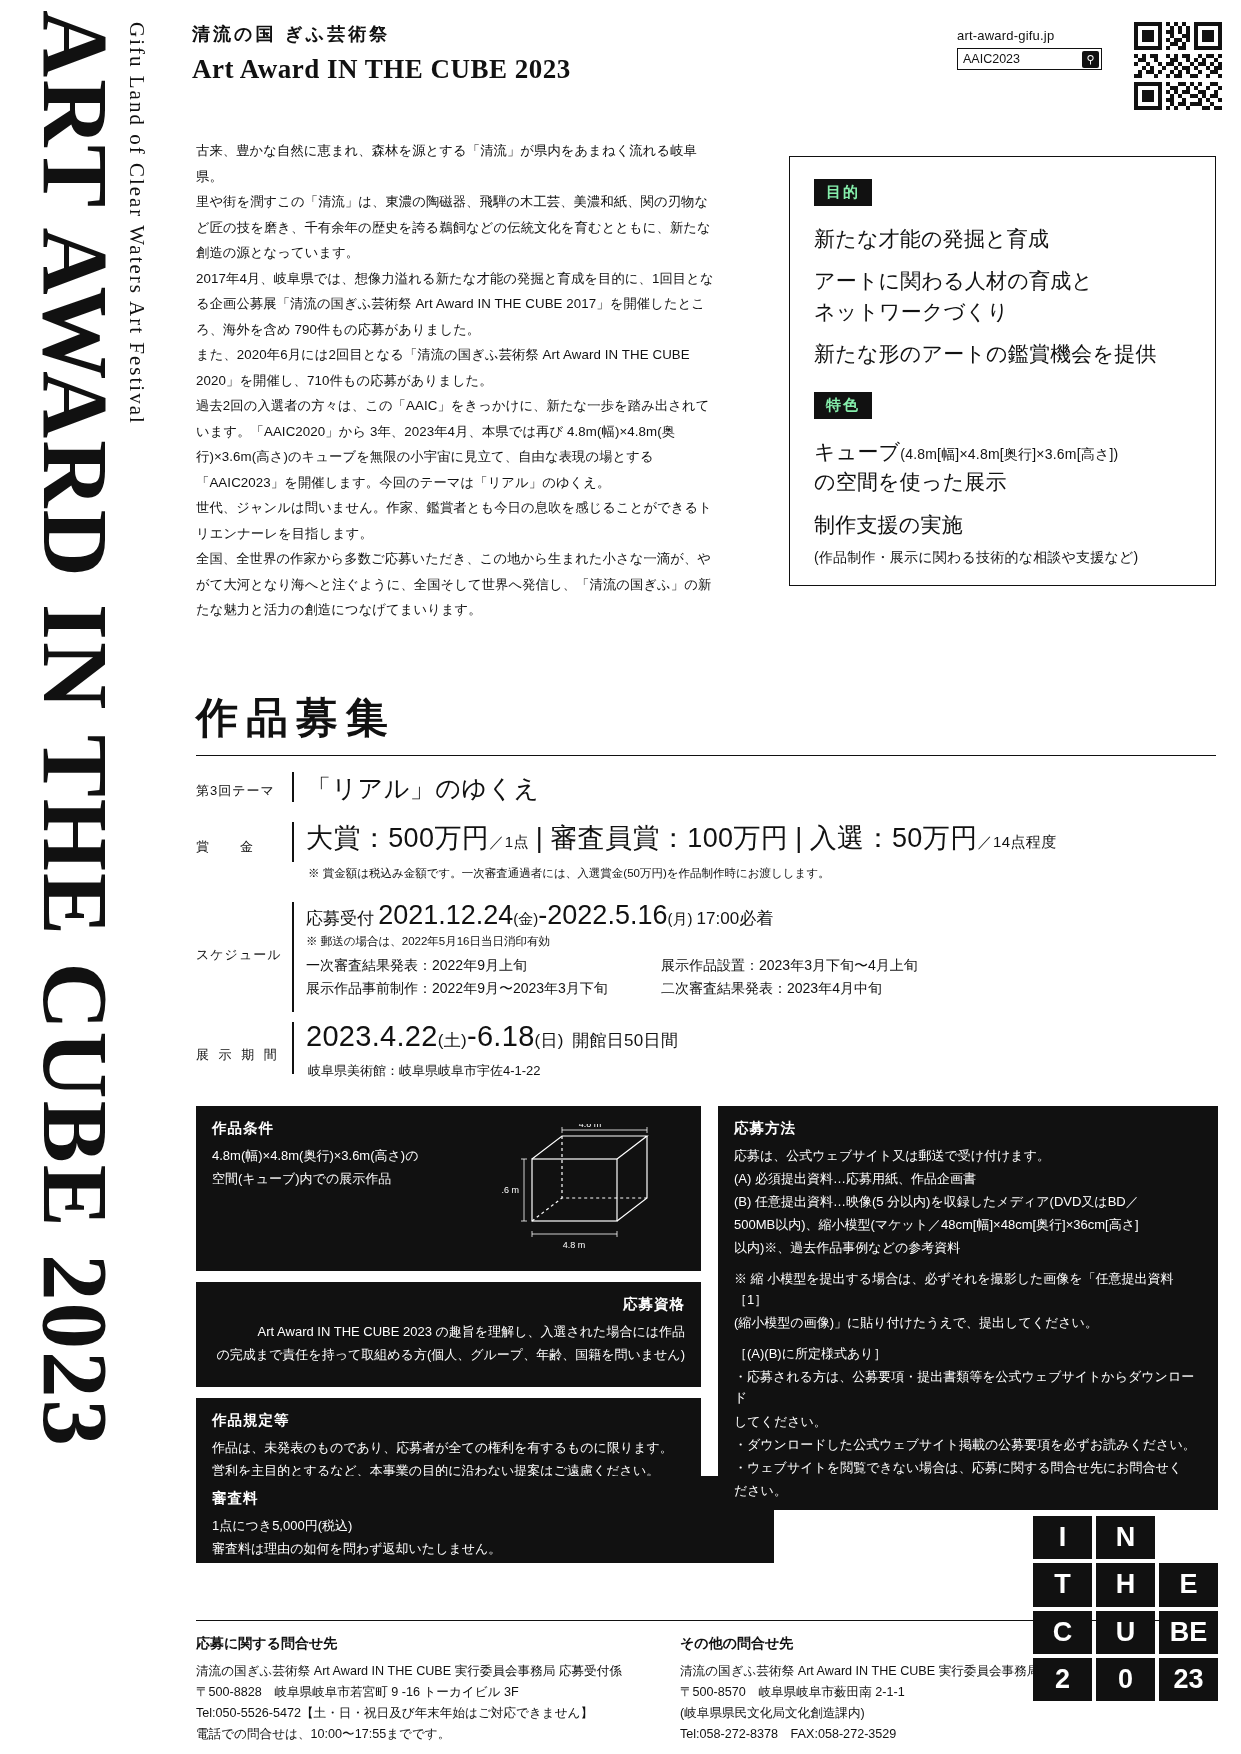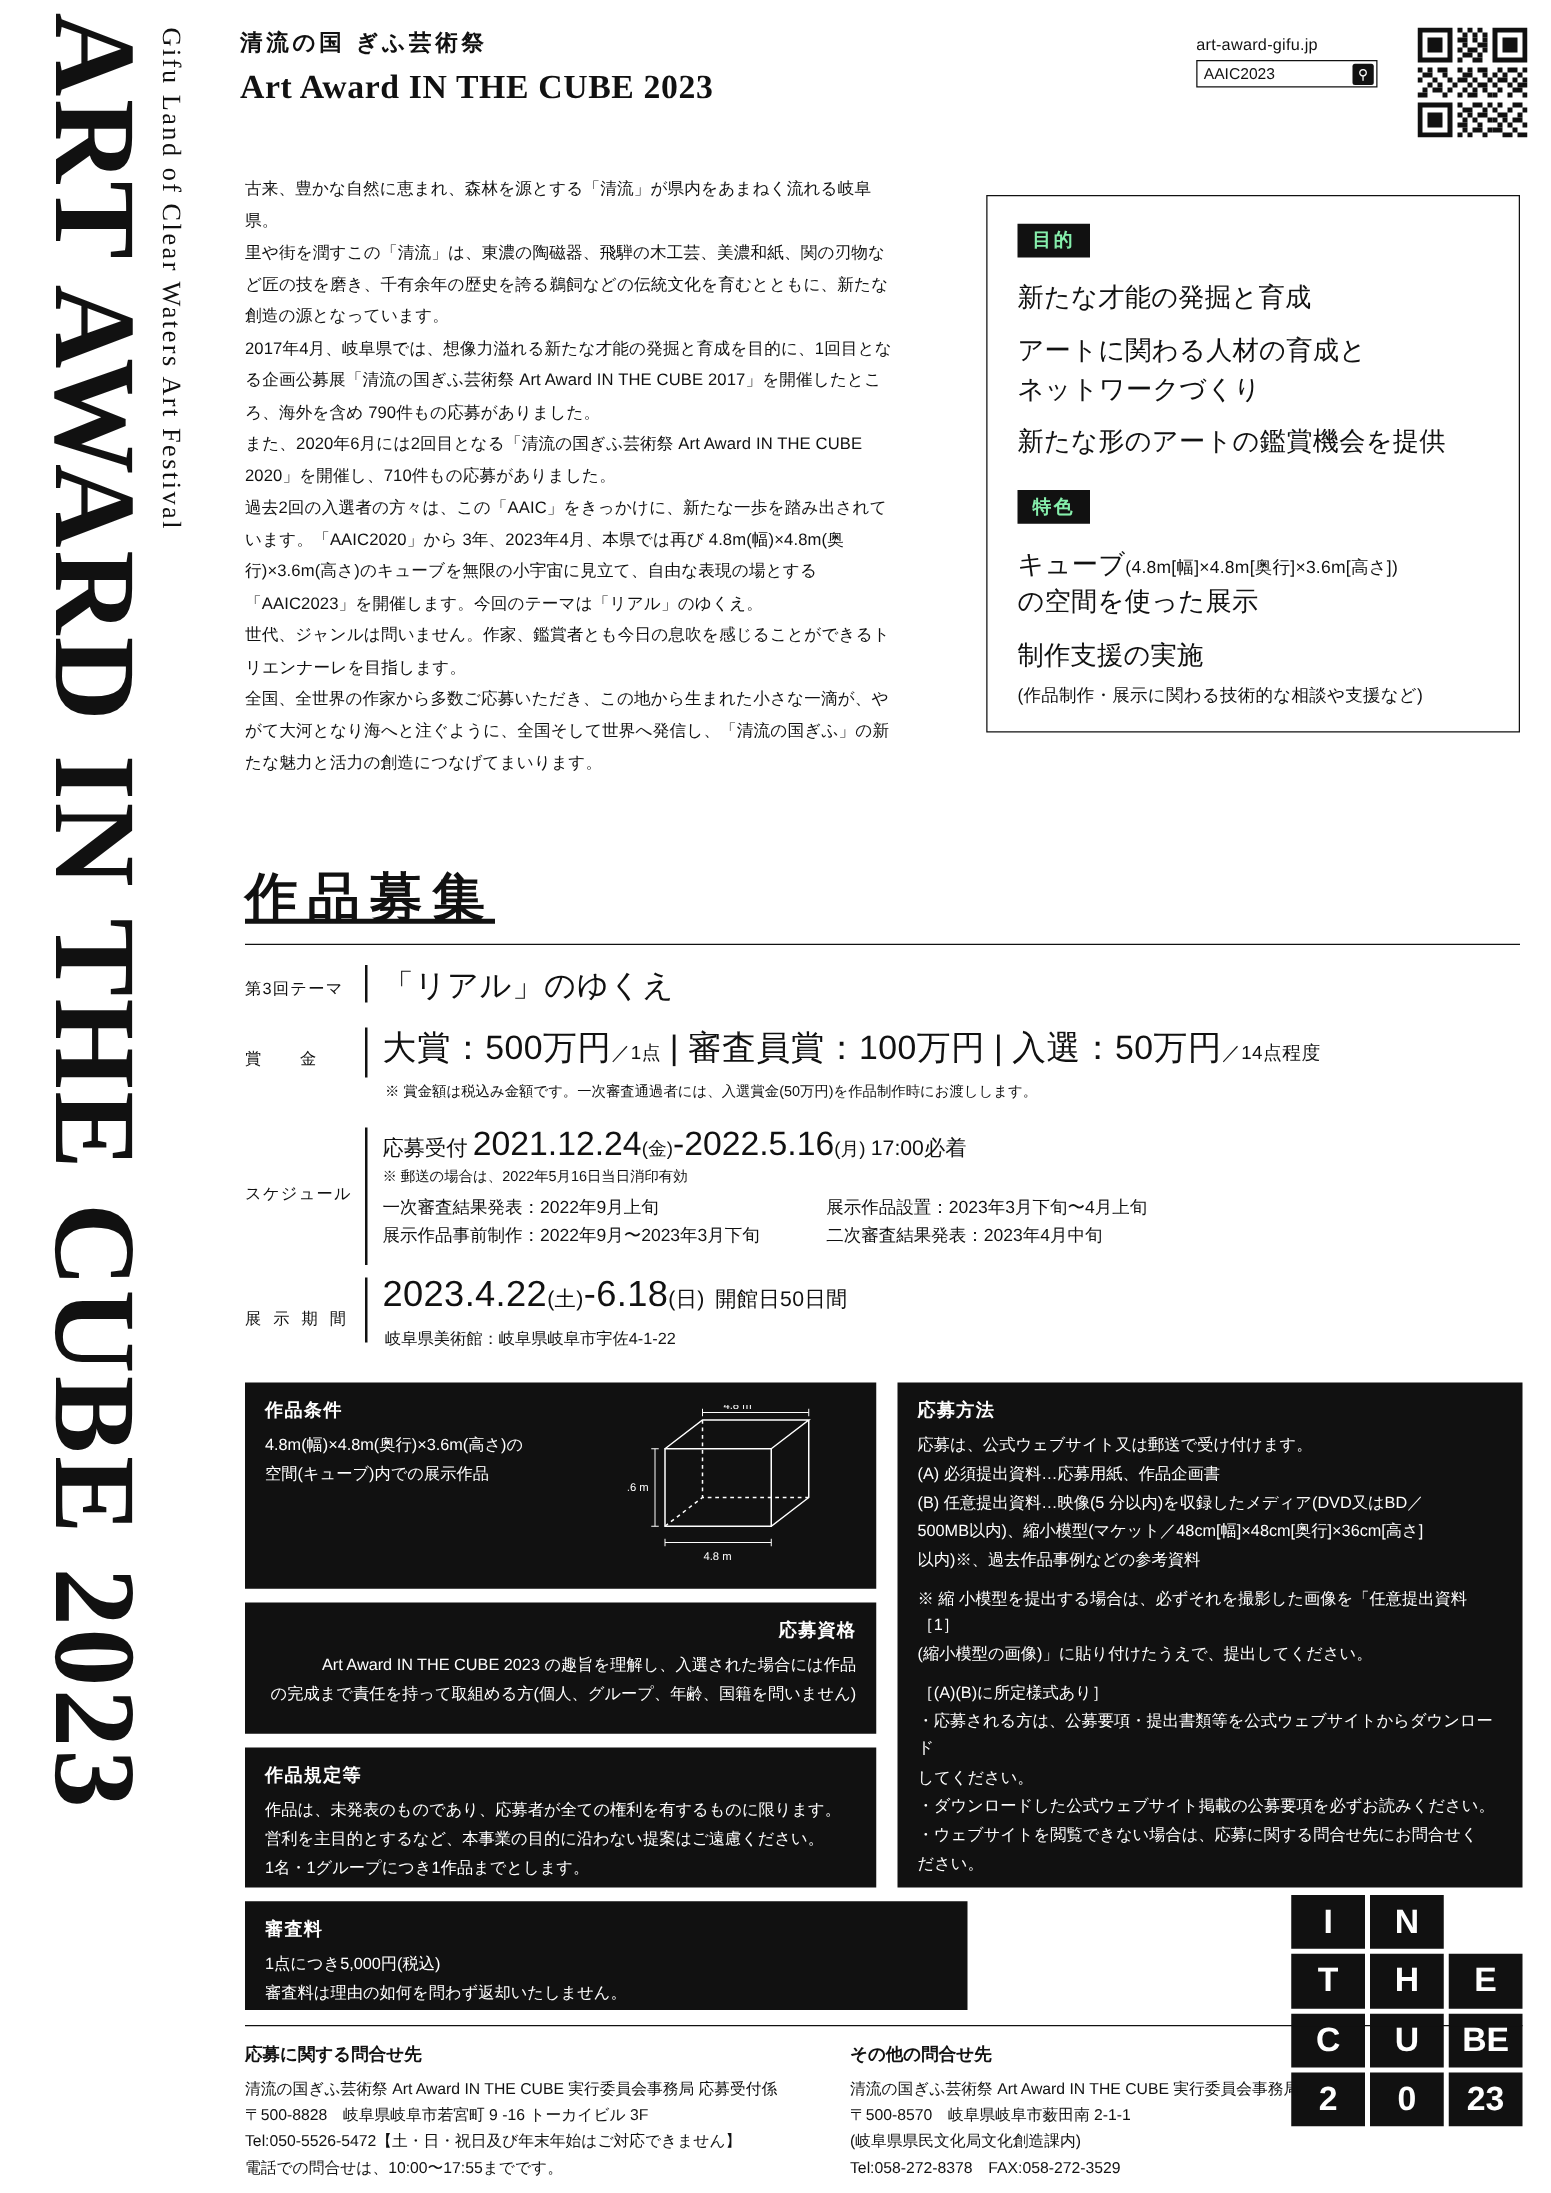--- a/index.html
+++ b/index.html
@@ -91,21 +91,21 @@
   .aimlist li {
     list-style:none; font-size:21px; line-height:1.45; margin-bottom:12px;
     letter-spacing:0.2px;
   }
   .aimlist .small { font-size:14px; }
   ul { margin:0; padding:0; }
 
   
   #sec-title {
     position:absolute; left:196px; top:690px;
-    font-size:42px; font-weight:700; letter-spacing:8px;text-decoration:underline;
+    font-size:42px; font-weight:700; letter-spacing:8px;
   }
   #sec-rule {
     position:absolute; left:196px; top:755px; width:1020px;
     border-bottom:1.5px solid #111;
   }
 
   
   .info-label {
     position:absolute; font-size:13px; letter-spacing:1px;
   }
@@ -145,21 +145,21 @@
     position:absolute; background:#111; color:#fff;
     padding:13px 16px 14px 16px;
   }
   .panel h4 { margin:0 0 7px 0; font-size:14.5px; font-weight:700; letter-spacing:1px;}
   .panel p { margin:0; font-size:13px; line-height:1.62; }
   .panel p + p { margin-top:2px; }
 
   #p-cond  { left:196px; top:1106px; width:505px; height:165px; }
   #p-qual  { left:196px; top:1282px; width:505px; height:105px;text-align:right; }
   #p-rules { left:196px; top:1398px; width:505px; height:112px; }
-  #p-fee   { left:196px; top:1521px; width:578px; height:87px; }
+  #p-fee   { left:196px; top:1476px; width:578px; height:87px; }
   #p-apply { left:718px; top:1106px; width:500px; height:404px; }
 
   
   #cube-wrap { position:absolute; right:14px; top:18px; width:185px; height:130px; }
   #cube-wrap svg { display:block; }
 
   
   #cubelogo {
     position:absolute; left:1033px; top:1516px; width:185px; height:185px;
     display:grid; grid-template-columns:repeat(3,1fr); grid-template-rows:repeat(4,1fr);

